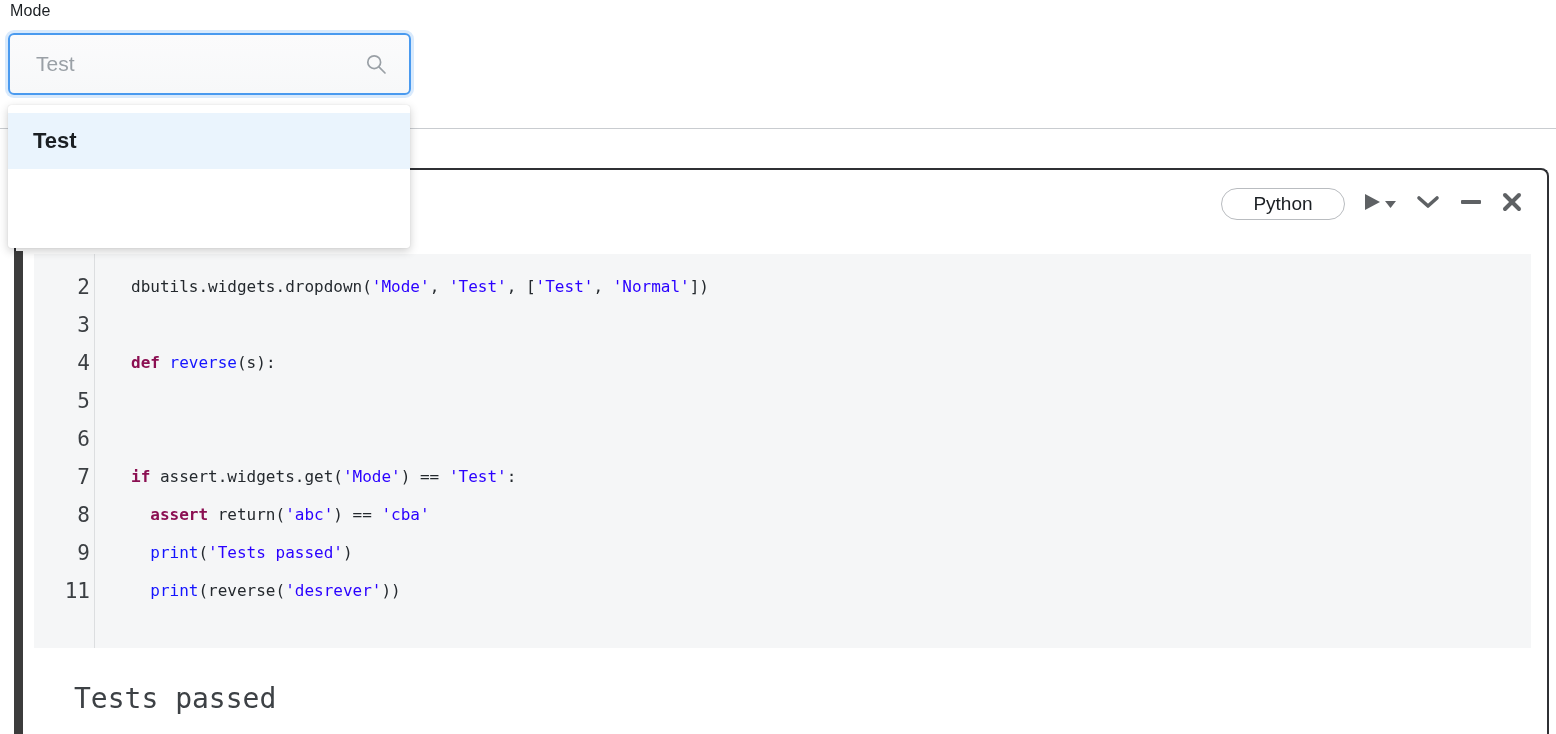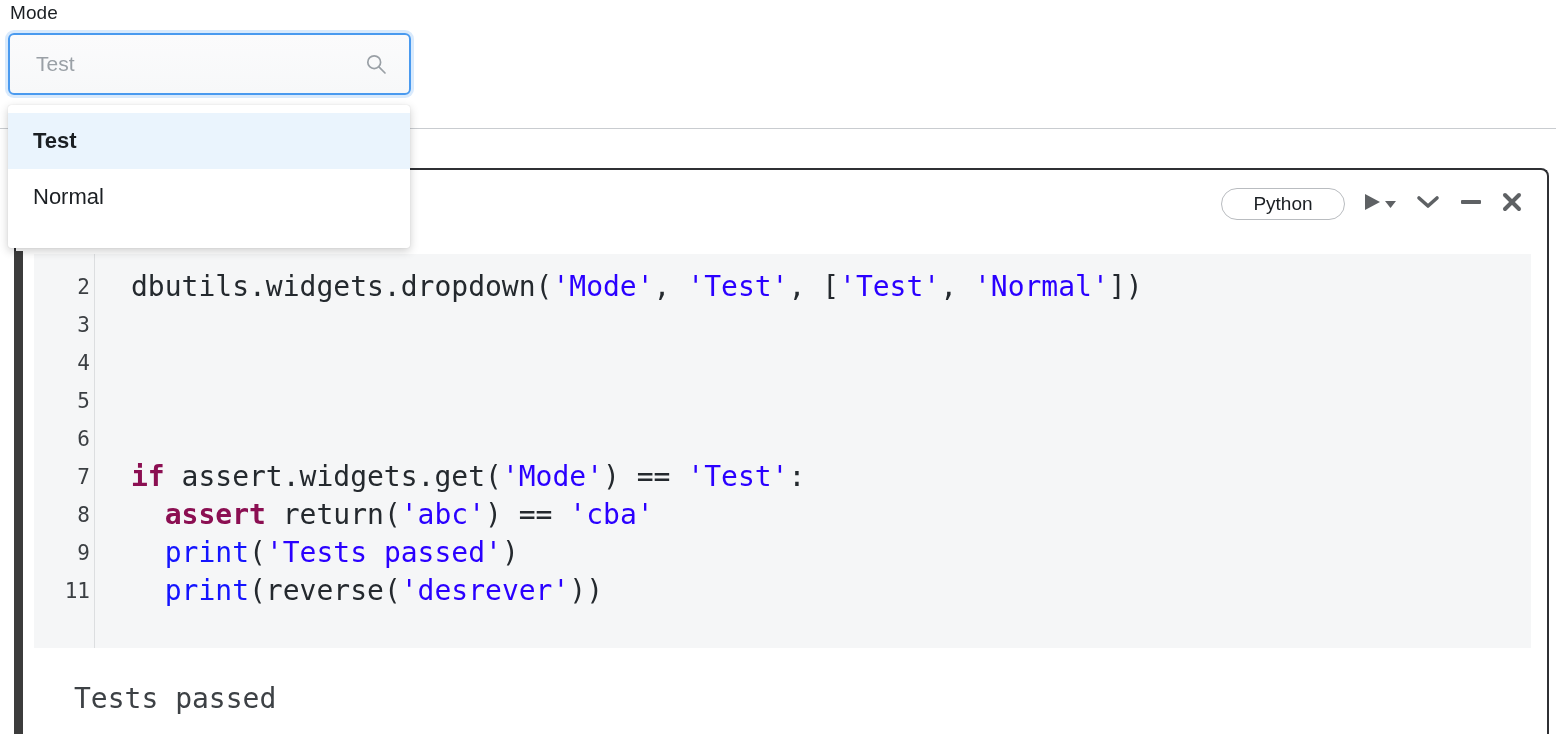--- a/index.html
+++ b/index.html
@@ -9,21 +9,21 @@
     background: #ffffff;
     font-family: "Liberation Sans", sans-serif;
     overflow: hidden;
   }
   #root { position: relative; width: 1556px; height: 734px; background: #ffffff; }
 
   
   .widget-panel { position: absolute; left: 0; top: 0; width: 1556px; height: 129px; background: #fff; }
   .widget-label {
     position: absolute; left: 10px; top: 2px;
-    font-size: 19px; color: #1b1f23; letter-spacing: .1px;
+    font-size: 16px; color: #1b1f23; letter-spacing: .1px;
   }
   .divider-top {
     position: absolute; left: 0; top: 128px; width: 1556px; height: 1px;
     background: #c9ccd0;
   }
 
   
   .combo-wrap { position: absolute; left: 8px; top: 33px; width: 403px; height: 62px; }
   .combo {
     position: absolute; left: 0; top: 0; width: 403px; height: 62px;
@@ -81,21 +81,21 @@
   .gutter-line { position: absolute; left: 78px; top: 84px; width: 1px; height: 394px; background: #dcdee0; }
 
   .code-rows { position: absolute; left: 0; top: 14px; width: 100%; }
   .code-row { height: 38px; line-height: 38px; display: flex; }
   .lineno {
     width: 76px; text-align: right; padding-right: 20px;
     font-family: "DejaVu Sans Mono", monospace; font-size: 21px; color: #3b3f43;
   }
   .codetext {
     padding-left: 21px;
-    font-family: "DejaVu Sans Mono", monospace; font-size: 28px; color: #24292e;
+    font-family: "DejaVu Sans Mono", monospace; font-size: 16px; color: #24292e;
     white-space: pre;
   }
   .kw  { color: #8b0f52; font-weight: bold; }
   .fn  { color: #1414ff; }
   .str { color: #2a00ff; }
   .num { color: #0f6b4a; }
   .pl  { color: #24292e; }
 
   
   .output {
@@ -179,20 +179,21 @@
           <div class="code-row">
             <div class="lineno">2</div>
             <div class="codetext"><span class="pl">dbutils.widgets.dropdown(</span><span class="str">'Mode'</span><span class="pl">, </span><span class="str">'Test'</span><span class="pl">, [</span><span class="str">'Test'</span><span class="pl">, </span><span class="str">'Normal'</span><span class="pl">])</span></div>
           </div>
           <div class="code-row">
             <div class="lineno">3</div>
             <div class="codetext"></div>
           </div>
           <div class="code-row">
             <div class="lineno">4</div>
+            <div class="codetext"><span class="kw">def</span><span class="pl"> </span><span class="fn">reverse</span><span class="pl">(s):</span></div>
           </div>
           <div class="code-row">
             <div class="lineno">5</div>
           </div>
           <div class="code-row">
             <div class="lineno">6</div>
             <div class="codetext"></div>
           </div>
           <div class="code-row">
             <div class="lineno">7</div>
@@ -216,16 +217,15 @@
 
     <div class="output">
       <div class="output-text">Tests passed</div>
     </div>
   </div>
 
   <div class="cell-selbar"></div>
 
   <div class="dropdown" id="dropdown">
       <div class="dd-item selected">Test</div>
-      <div class="dd-item">Normal</div>
     </div>
 
 </div>
 
 </body></html>

